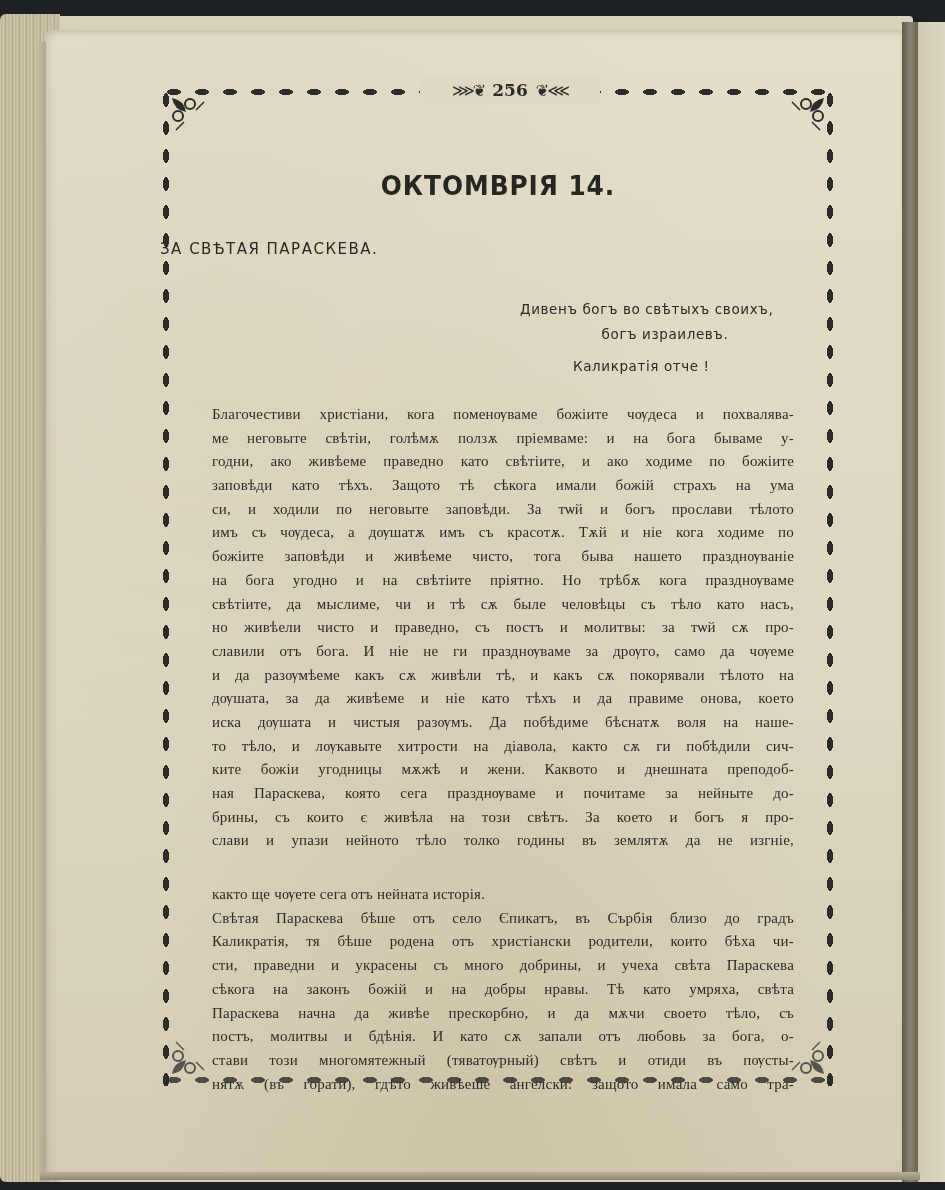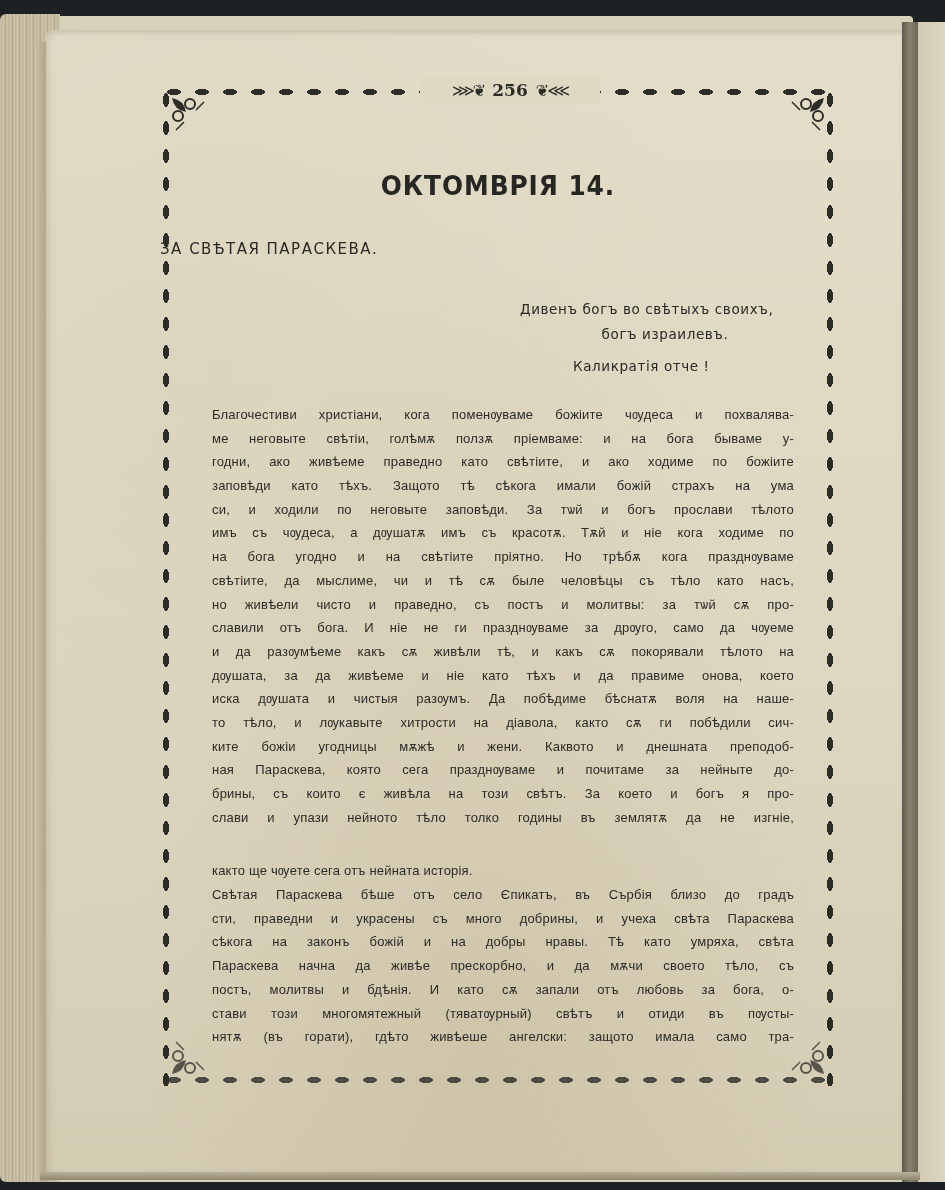--- a/index.html
+++ b/index.html
@@ -104,21 +104,21 @@
   .blessing {
     position:absolute; left:573px; top:358px;
     font-family:"DejaVu Sans", sans-serif; font-size:13.5px; color:#2a2a26;
     letter-spacing:0.6px;
   }
   .body-text {
     position:absolute; left:212px; top:403px; width:582px;
   }
   .line {
     display:block; height:23.7px; line-height:23.7px; white-space:nowrap;
-    font-family:Liberation Sans, sans-serif; font-size:13px; color:#2b2b27;
+    font-family:Liberation Serif, serif; font-size:15px; color:#2b2b27;
     text-align:justify; text-align-last:justify; letter-spacing:0.2px;
   }
   .line.last { text-align-last:left;margin-top:30px; }
 </style>
 </head>
 <body>
 
 <div class="outer-sheet"></div>
 <div class="page-stack">
     <div class="page-stack-inner"></div>
@@ -174,33 +174,35 @@
 </div>
 <div class="blessing">Каликратія отче !</div>
 
 <div class="body-text">
   <span class="line">Благочестиви христіани, кога поменѹваме божіите чѹдеса и похвалява-</span>
   <span class="line">ме неговыте свѣтіи, голѣмѫ ползѫ пріемваме: и на бога бываме у-</span>
   <span class="line">годни, ако живѣеме праведно като свѣтіите, и ако ходиме по божіите</span>
   <span class="line">заповѣди като тѣхъ. Защото тѣ сѣкога имали божій страхъ на ума</span>
   <span class="line">си, и ходили по неговыте заповѣди. За тѡй и богъ прослави тѣлото</span>
   <span class="line">имъ съ чѹдеса, а дѹшатѫ имъ съ красотѫ. Тѫй и ніе кога ходиме по</span>
+  <span class="line">божіите заповѣди и живѣеме чисто, тога быва нашето празднѹваніе</span>
   <span class="line">на бога угодно и на свѣтіите пріятно. Но трѣбѫ кога празднѹваме</span>
   <span class="line">свѣтіите, да мыслиме, чи и тѣ сѫ быле человѣцы съ тѣло като насъ,</span>
   <span class="line">но живѣели чисто и праведно, съ постъ и молитвы: за тѡй сѫ про-</span>
   <span class="line">славили отъ бога. И ніе не ги празднѹваме за дрѹго, само да чѹеме</span>
   <span class="line">и да разѹмѣеме какъ сѫ живѣли тѣ, и какъ сѫ покорявали тѣлото на</span>
   <span class="line">дѹшата, за да живѣеме и ніе като тѣхъ и да правиме онова, което</span>
   <span class="line">иска дѹшата и чистыя разѹмъ. Да побѣдиме бѣснатѫ воля на наше-</span>
   <span class="line">то тѣло, и лѹкавыте хитрости на діавола, както сѫ ги побѣдили сич-</span>
   <span class="line">ките божіи угодницы мѫжѣ и жени. Каквото и днешната преподоб-</span>
   <span class="line">ная Параскева, която сега празднѹваме и почитаме за нейныте до-</span>
   <span class="line">брины, съ които є живѣла на този свѣтъ. За което и богъ я про-</span>
   <span class="line">слави и упази нейното тѣло толко годины въ землятѫ да не изгніе,</span>
   <span class="line last">както ще чѹете сега отъ нейната исторія.</span>
   <span class="line">Свѣтая Параскева бѣше отъ село Єпикатъ, въ Сърбія близо до градъ</span>
+  <span class="line">Каликратія, тя бѣше родена отъ христіански родители, които бѣха чи-</span>
   <span class="line">сти, праведни и украсены съ много добрины, и учеха свѣта Параскева</span>
   <span class="line">сѣкога на законъ божій и на добры нравы. Тѣ като умряха, свѣта</span>
   <span class="line">Параскева начна да живѣе прескорбно, и да мѫчи своето тѣло, съ</span>
   <span class="line">постъ, молитвы и бдѣнія. И като сѫ запали отъ любовь за бога, о-</span>
   <span class="line">стави този многомятежный (тяватѹрный) свѣтъ и отиди въ пѹсты-</span>
   <span class="line">нятѫ (въ горати), гдѣто живѣеше ангелски: защото имала само тра-</span>
 </div>
 
 </body></html>

